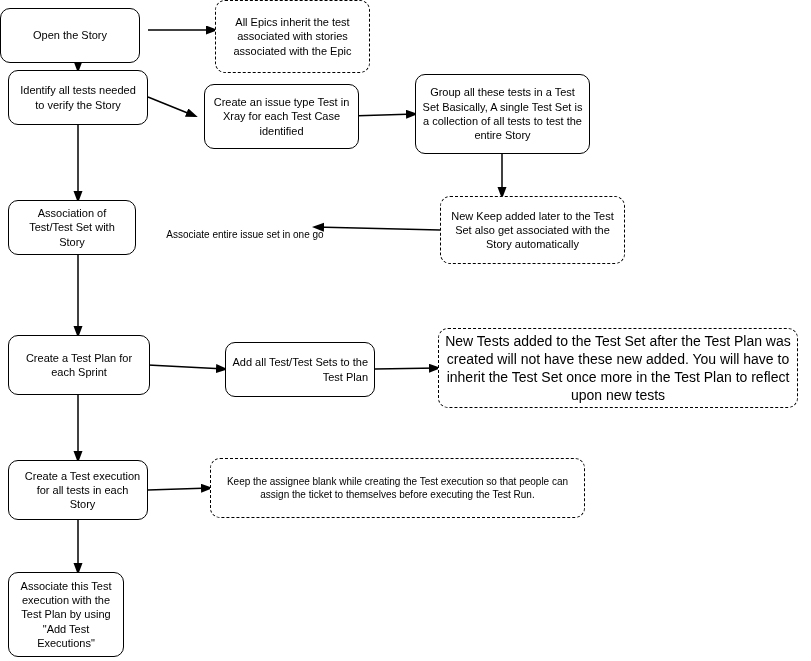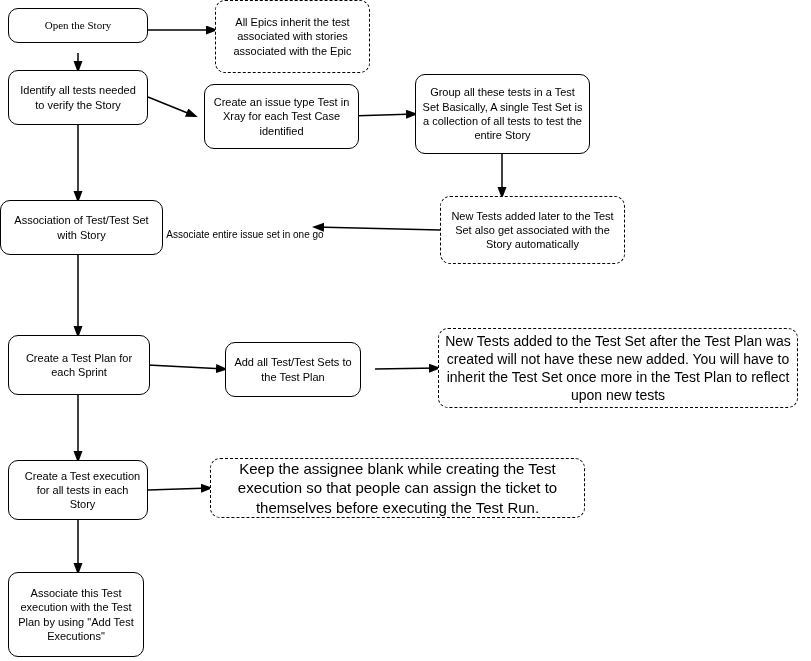--- a/index.html
+++ b/index.html
@@ -73,69 +73,69 @@
     <line x1="148" y1="490" x2="210" y2="488" stroke="#000" stroke-width="1.5" marker-end="url(#arrow)"></line>
 
     <line x1="78" y1="520" x2="78" y2="572" stroke="#000" stroke-width="1.5" marker-end="url(#arrow)"></line>
     <defs>
       <marker id="arrow" markerWidth="8" markerHeight="8" refX="6" refY="3" orient="auto">
         <path d="M0,0 L0,6 L8,3 z" fill="#000"></path>
       </marker>
     </defs>
   </svg>
 
-  <div class="box rounded" style="left:8px; top:8px; width:140px; height:35px;font-family:Liberation Serif, serif;">
+  <div class="box rounded" style="left:0; top:8px; width:140px; height:55px;">
     <span>Open the Story</span>
   </div>
 
   <div class="box dashed rounded" style="left:215px; top:0px; width:155px; height:73px;">
     <span>All Epics inherit the test associated with stories associated with the Epic</span>
   </div>
 
   <div class="box rounded" style="left:8px; top:70px; width:140px; height:55px;">
     <span>Identify all tests needed to verify the Story</span>
   </div>
 
   <div class="box rounded" style="left:204px; top:84px; width:155px; height:65px;">
     <span>Create an issue type Test in Xray for each Test Case identified</span>
   </div>
 
   <div class="box rounded" style="left:415px; top:74px; width:175px; height:80px;">
     <span>Group all these tests in a Test Set Basically, A single Test Set is a collection of all tests to test the entire Story</span>
   </div>
 
-  <div class="box rounded" style="left:0; top:200px; width:163px; height:55px;">
+  <div class="box rounded" style="left:8px; top:200px; width:128px; height:55px;">
     <span>Association of Test/Test Set with Story</span>
   </div>
 
   <div class="box dashed rounded" style="left:440px; top:196px; width:185px; height:68px;">
-    <span>New Tests added later to the Test Set also get associated with the Story automatically</span>
+    <span>New Keep added later to the Test Set also get associated with the Story automatically</span>
   </div>
 
   <div style="position:absolute; left:155px; top:222px; width:180px; height:24px; display:flex; align-items:center; justify-content:center; text-align:center; font-size:10px;">
     <span>Associate entire issue set in one go</span>
   </div>
 
   <div class="box rounded" style="left:8px; top:335px; width:142px; height:60px;">
     <span>Create a Test Plan for each Sprint</span>
   </div>
 
-  <div class="box rounded" style="left:225px; top:342px; width:136px; height:55px;">
+  <div class="box rounded" style="left:225px; top:342px; width:150px; height:55px;text-align:right;">
     <span>Add all Test/Test Sets to the Test Plan</span>
   </div>
 
   <div class="box dashed rounded" style="left:438px; top:328px; width:360px; height:80px; font-size:14px;">
     <span>New Tests added to the Test Set after the Test Plan was created will not have these new added. You will have to inherit the Test Set once more in the Test Plan to reflect upon new tests</span>
   </div>
 
   <div class="box rounded" style="left:8px; top:460px; width:140px; height:60px;padding-left:15px;">
     <span>Create a Test execution for all tests in each Story</span>
   </div>
 
-  <div class="box dashed rounded" style="left:210px; top:458px; width:375px; height:60px; font-size:15px;">
+  <div class="box dashed rounded" style="left:210px; top:458px; width:375px; height:60px; font-size:10px;">
     <span>Keep the assignee blank while creating the Test execution so that people can assign the ticket to themselves before executing the Test Run.</span>
   </div>
 
-  <div class="box rounded" style="left:8px; top:572px; width:136px; height:85px;">
+  <div class="box rounded" style="left:8px; top:572px; width:116px; height:85px;">
     <span>Associate this Test execution with the Test Plan by using "Add Test Executions"</span>
   </div>
 
 </div>
 
 </body></html>

